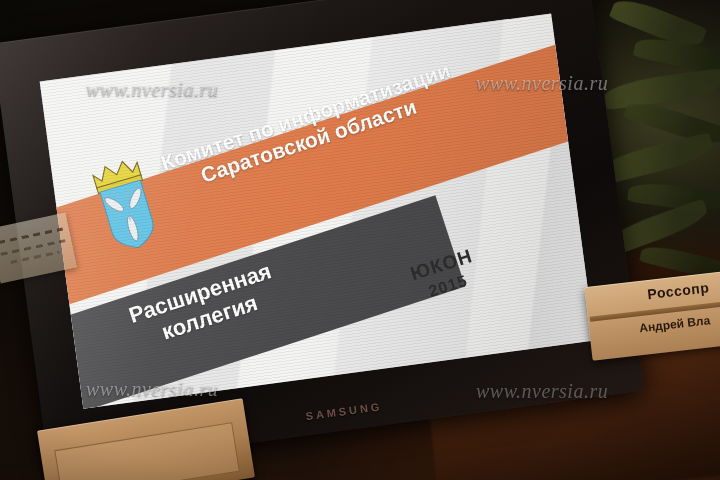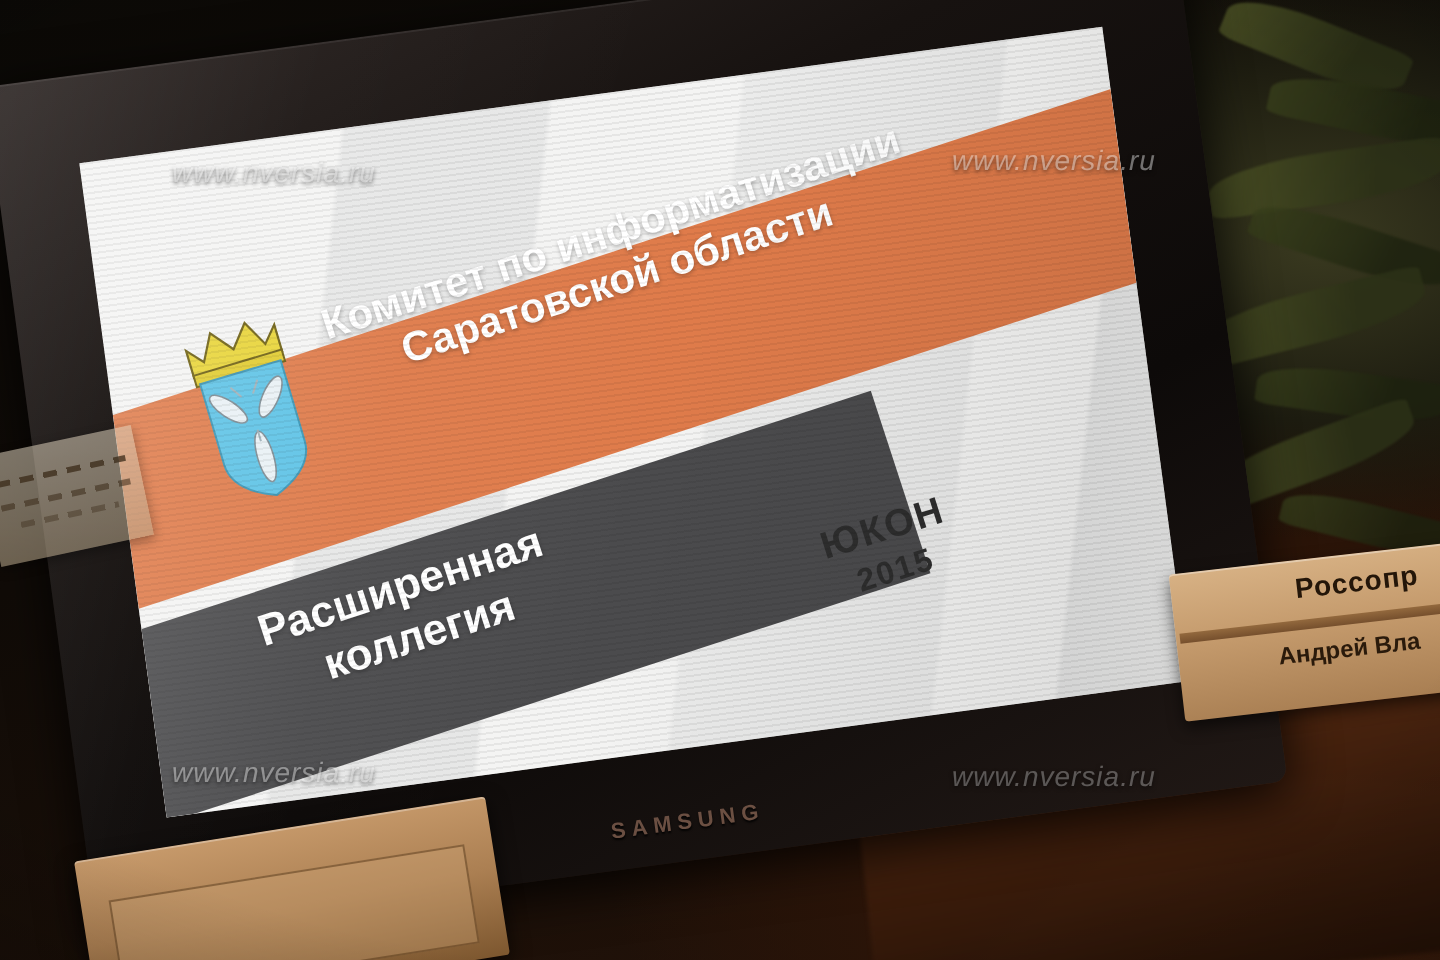--- a/index.html
+++ b/index.html
@@ -114,22 +114,22 @@
   .plate-left .scribble{position:absolute;left:6px;right:6px;top:14px;height:3px;
     background:repeating-linear-gradient(90deg,#3a2a18 0px,#3a2a18 7px,transparent 7px,transparent 12px);opacity:.75;}
   .plate-left .scribble.s2{top:26px;opacity:.55;}
   .plate-left .scribble.s3{top:36px;opacity:.4;left:14px;right:14px;}
 
   
   .vignette{position:absolute;inset:0;z-index:40;pointer-events:none;
     background:radial-gradient(ellipse 115% 105% at 46% 46%, rgba(0,0,0,0) 52%, rgba(0,0,0,.55) 100%);}
 
   
-  .wm{position:absolute;z-index:50;font-family:Liberation Sans, sans-serif;
-      font-style:italic;font-size:14px;color:rgba(255,255,255,.42);
+  .wm{position:absolute;z-index:50;font-family:Liberation Serif, serif;
+      font-style:italic;font-size:20px;color:rgba(255,255,255,.42);
       text-shadow:0 1px 2px rgba(0,0,0,.5);letter-spacing:.5px;white-space:nowrap;}
   .wm.tl{left:86px;top:78px;}
   .wm.tr{left:476px;top:72px;}
   .wm.bl{left:86px;top:378px;}
   .wm.br{left:476px;top:380px;color:rgba(255,255,255,.30);}
 </style>
 </head>
 <body>
 
 <div id="stage">

